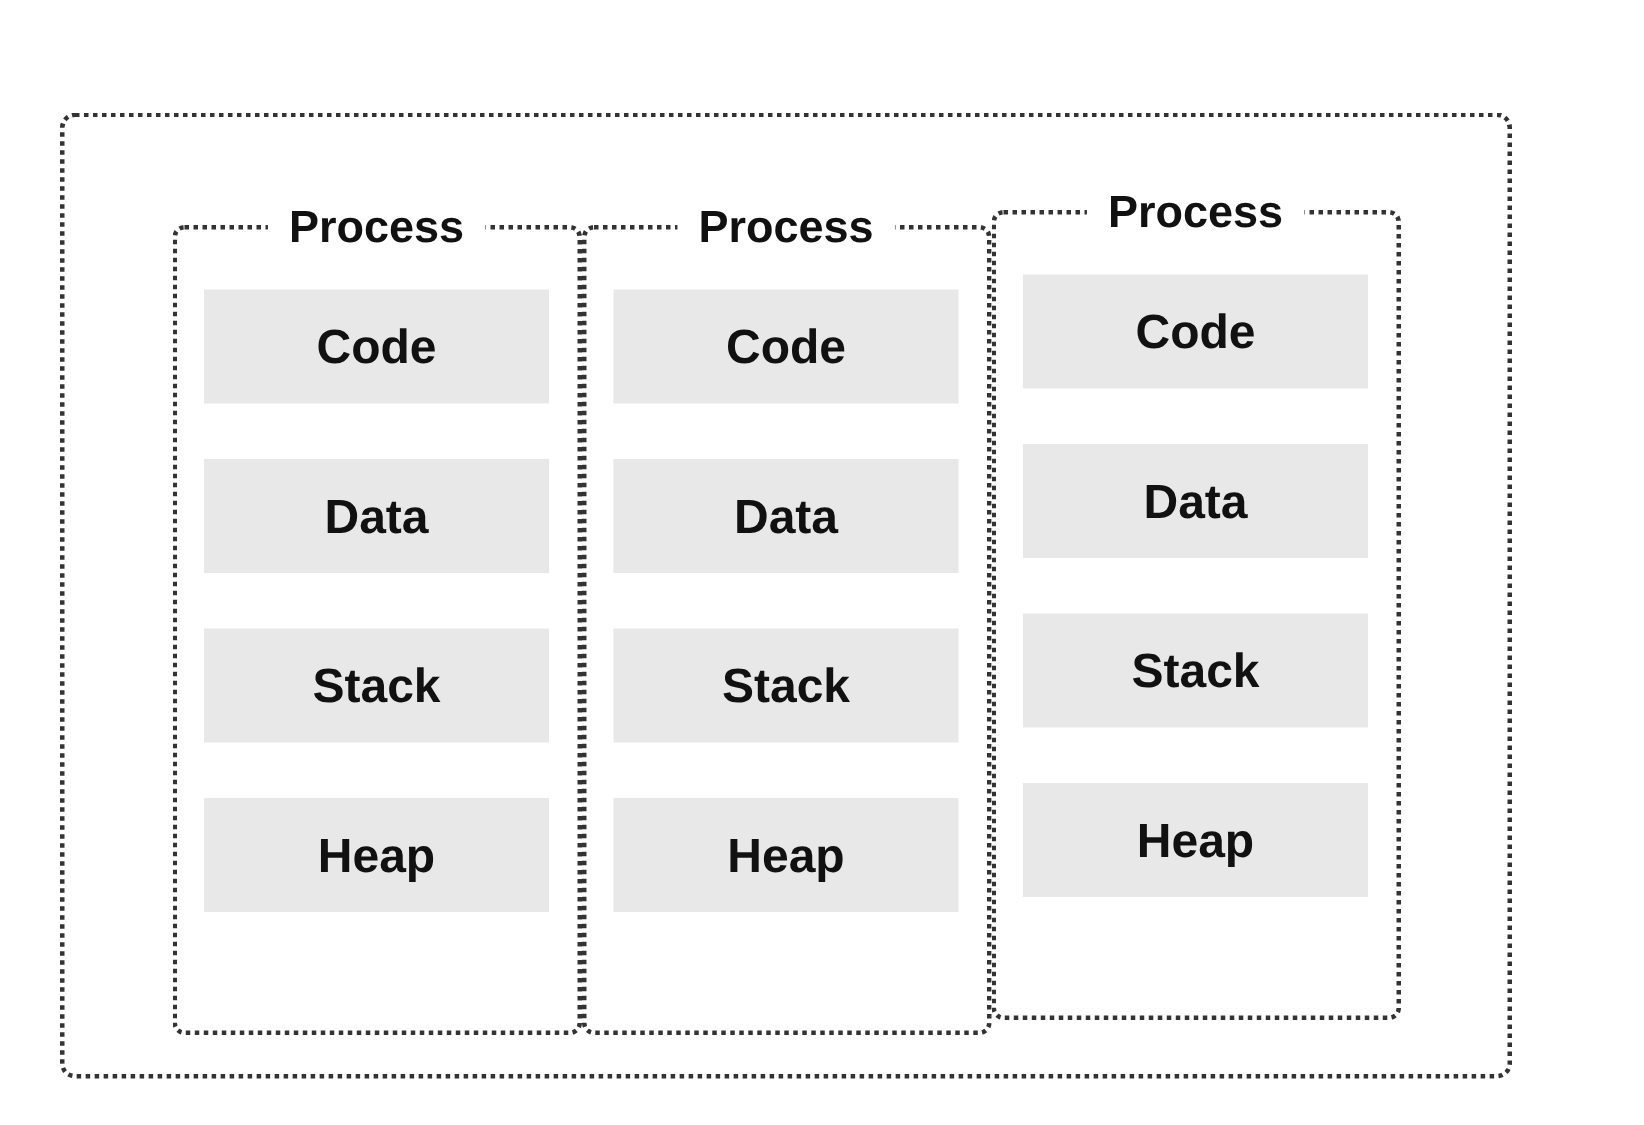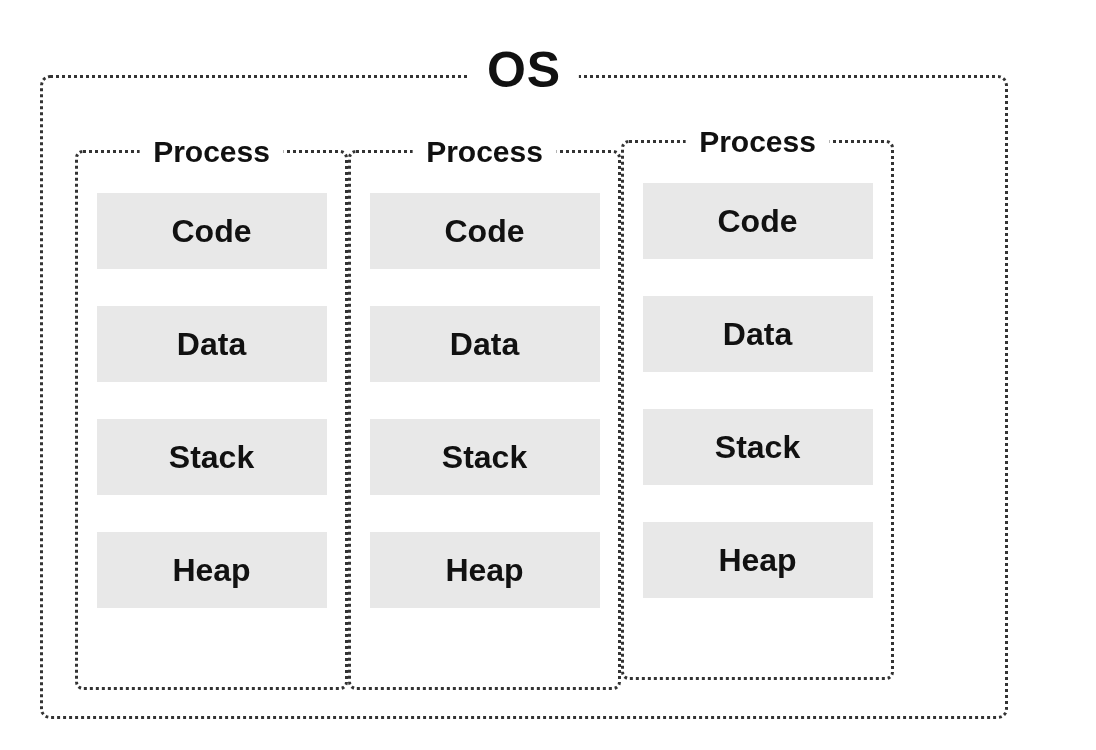--- a/index.html
+++ b/index.html
@@ -38,21 +38,21 @@
     background: var(--background);
     padding: 0 18px;
     font-size: 50px;
     font-weight: bold;
     line-height: 60px;
     letter-spacing: 1px;
     white-space: nowrap;
   }
   .processes {
     display: flex;
-    justify-content: flex-start;
+    justify-content: center;
     padding: 72px 32px 0 32px;
   }
   .process-box {
     position: relative;
     width: 273px;
     height: 540px;
     border: 3px dotted var(--border);
     border-radius: 8px;
     background: var(--background);
   }
@@ -85,21 +85,20 @@
     justify-content: center;
     font-size: 32px;
     font-weight: bold;
   }
 </style>
 </head>
 <body>
 
 <div class="canvas">
   <div class="os-box">
-    <div class="os-label">OS</div>
 
     <div class="processes">
 
       <div class="process-box">
         <div class="process-label">Process</div>
         <div class="segments">
           <div class="segment">Code</div>
           <div class="segment">Data</div>
           <div class="segment">Stack</div>
           <div class="segment">Heap</div>

